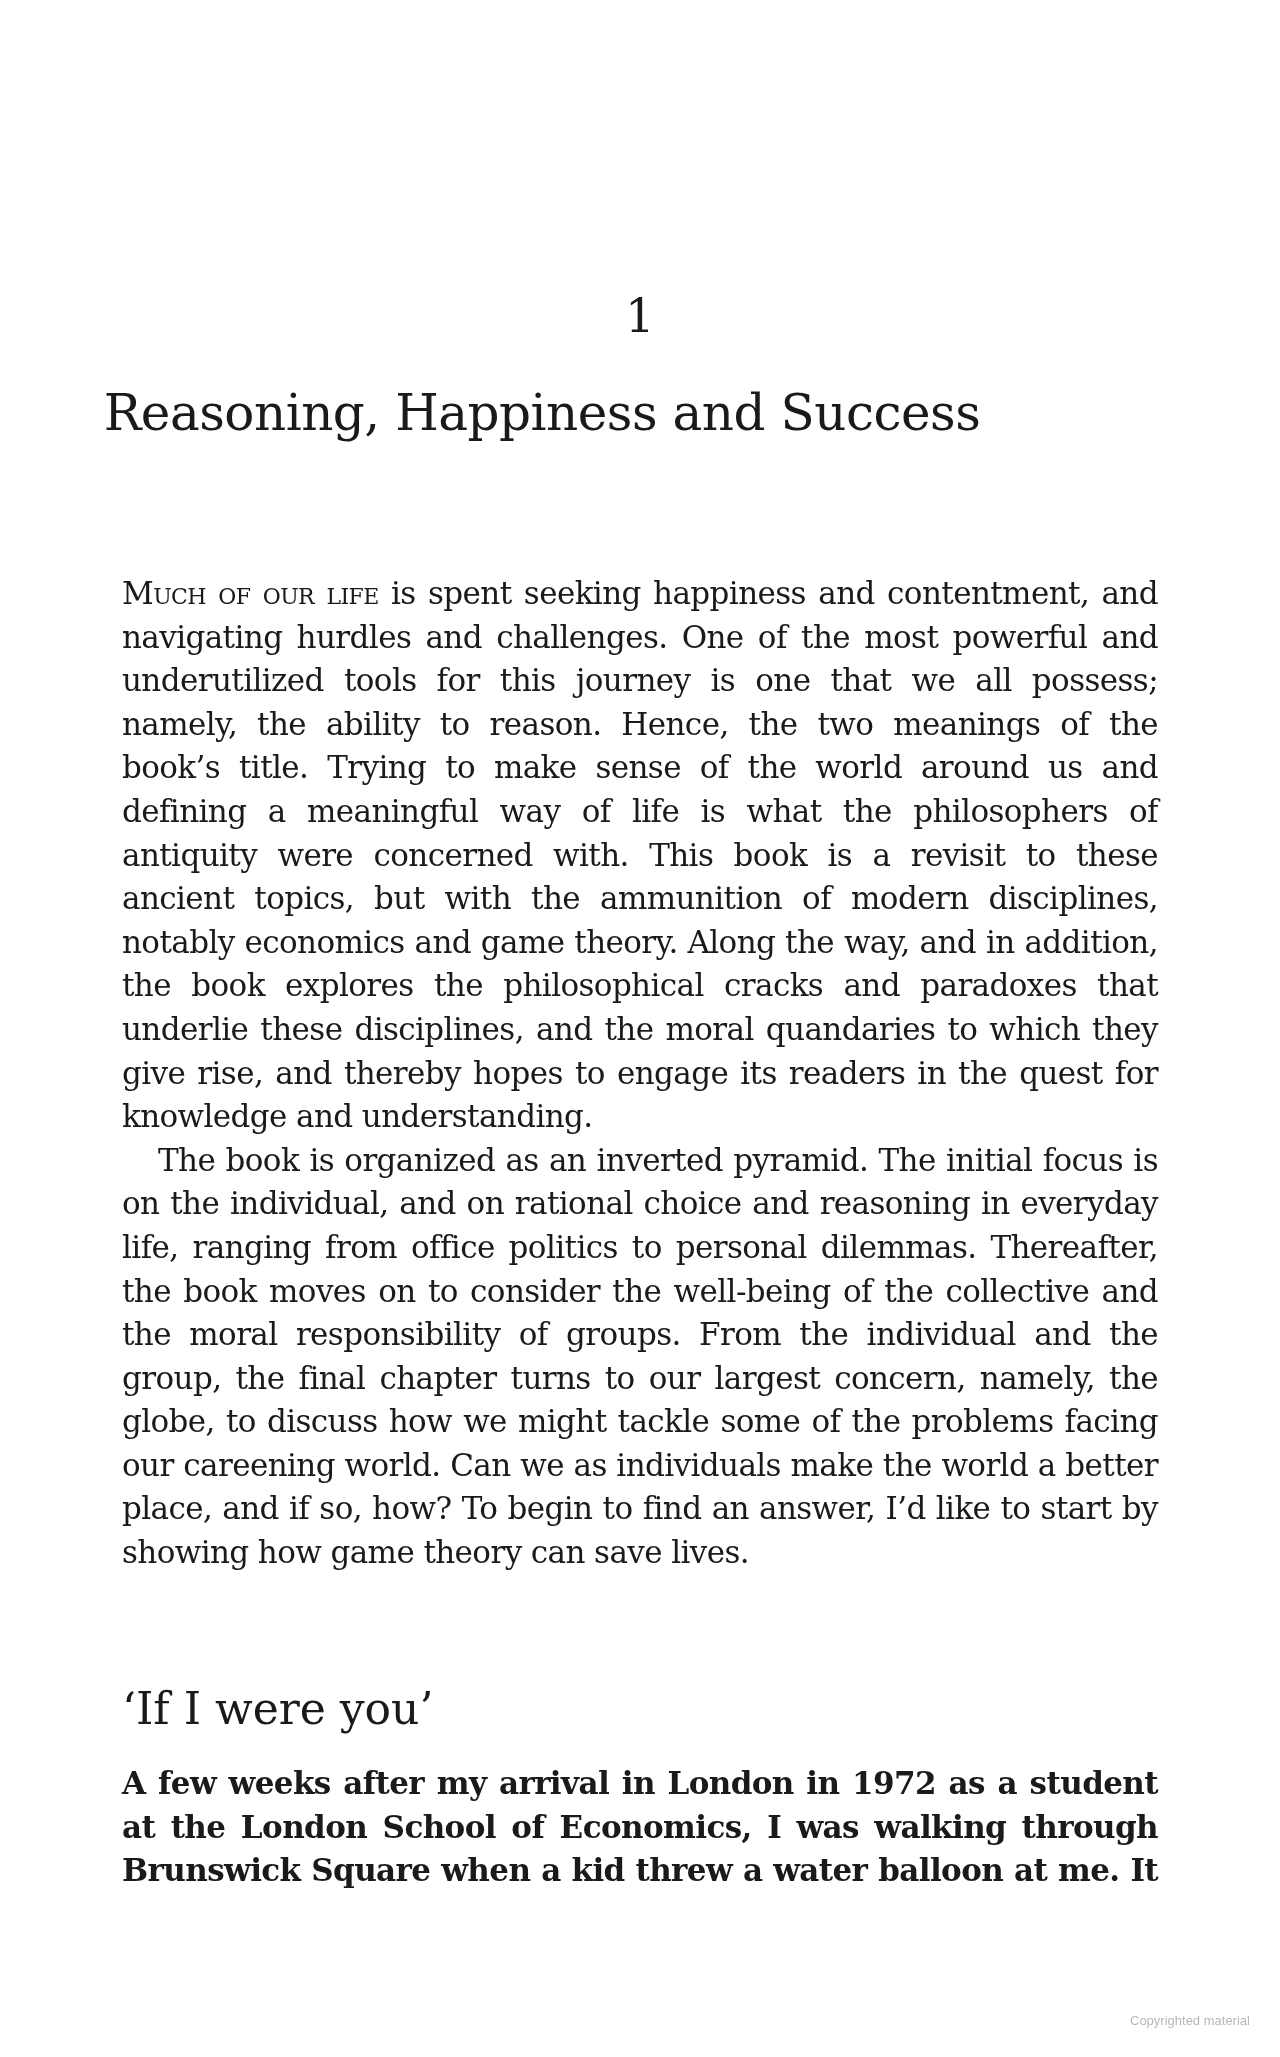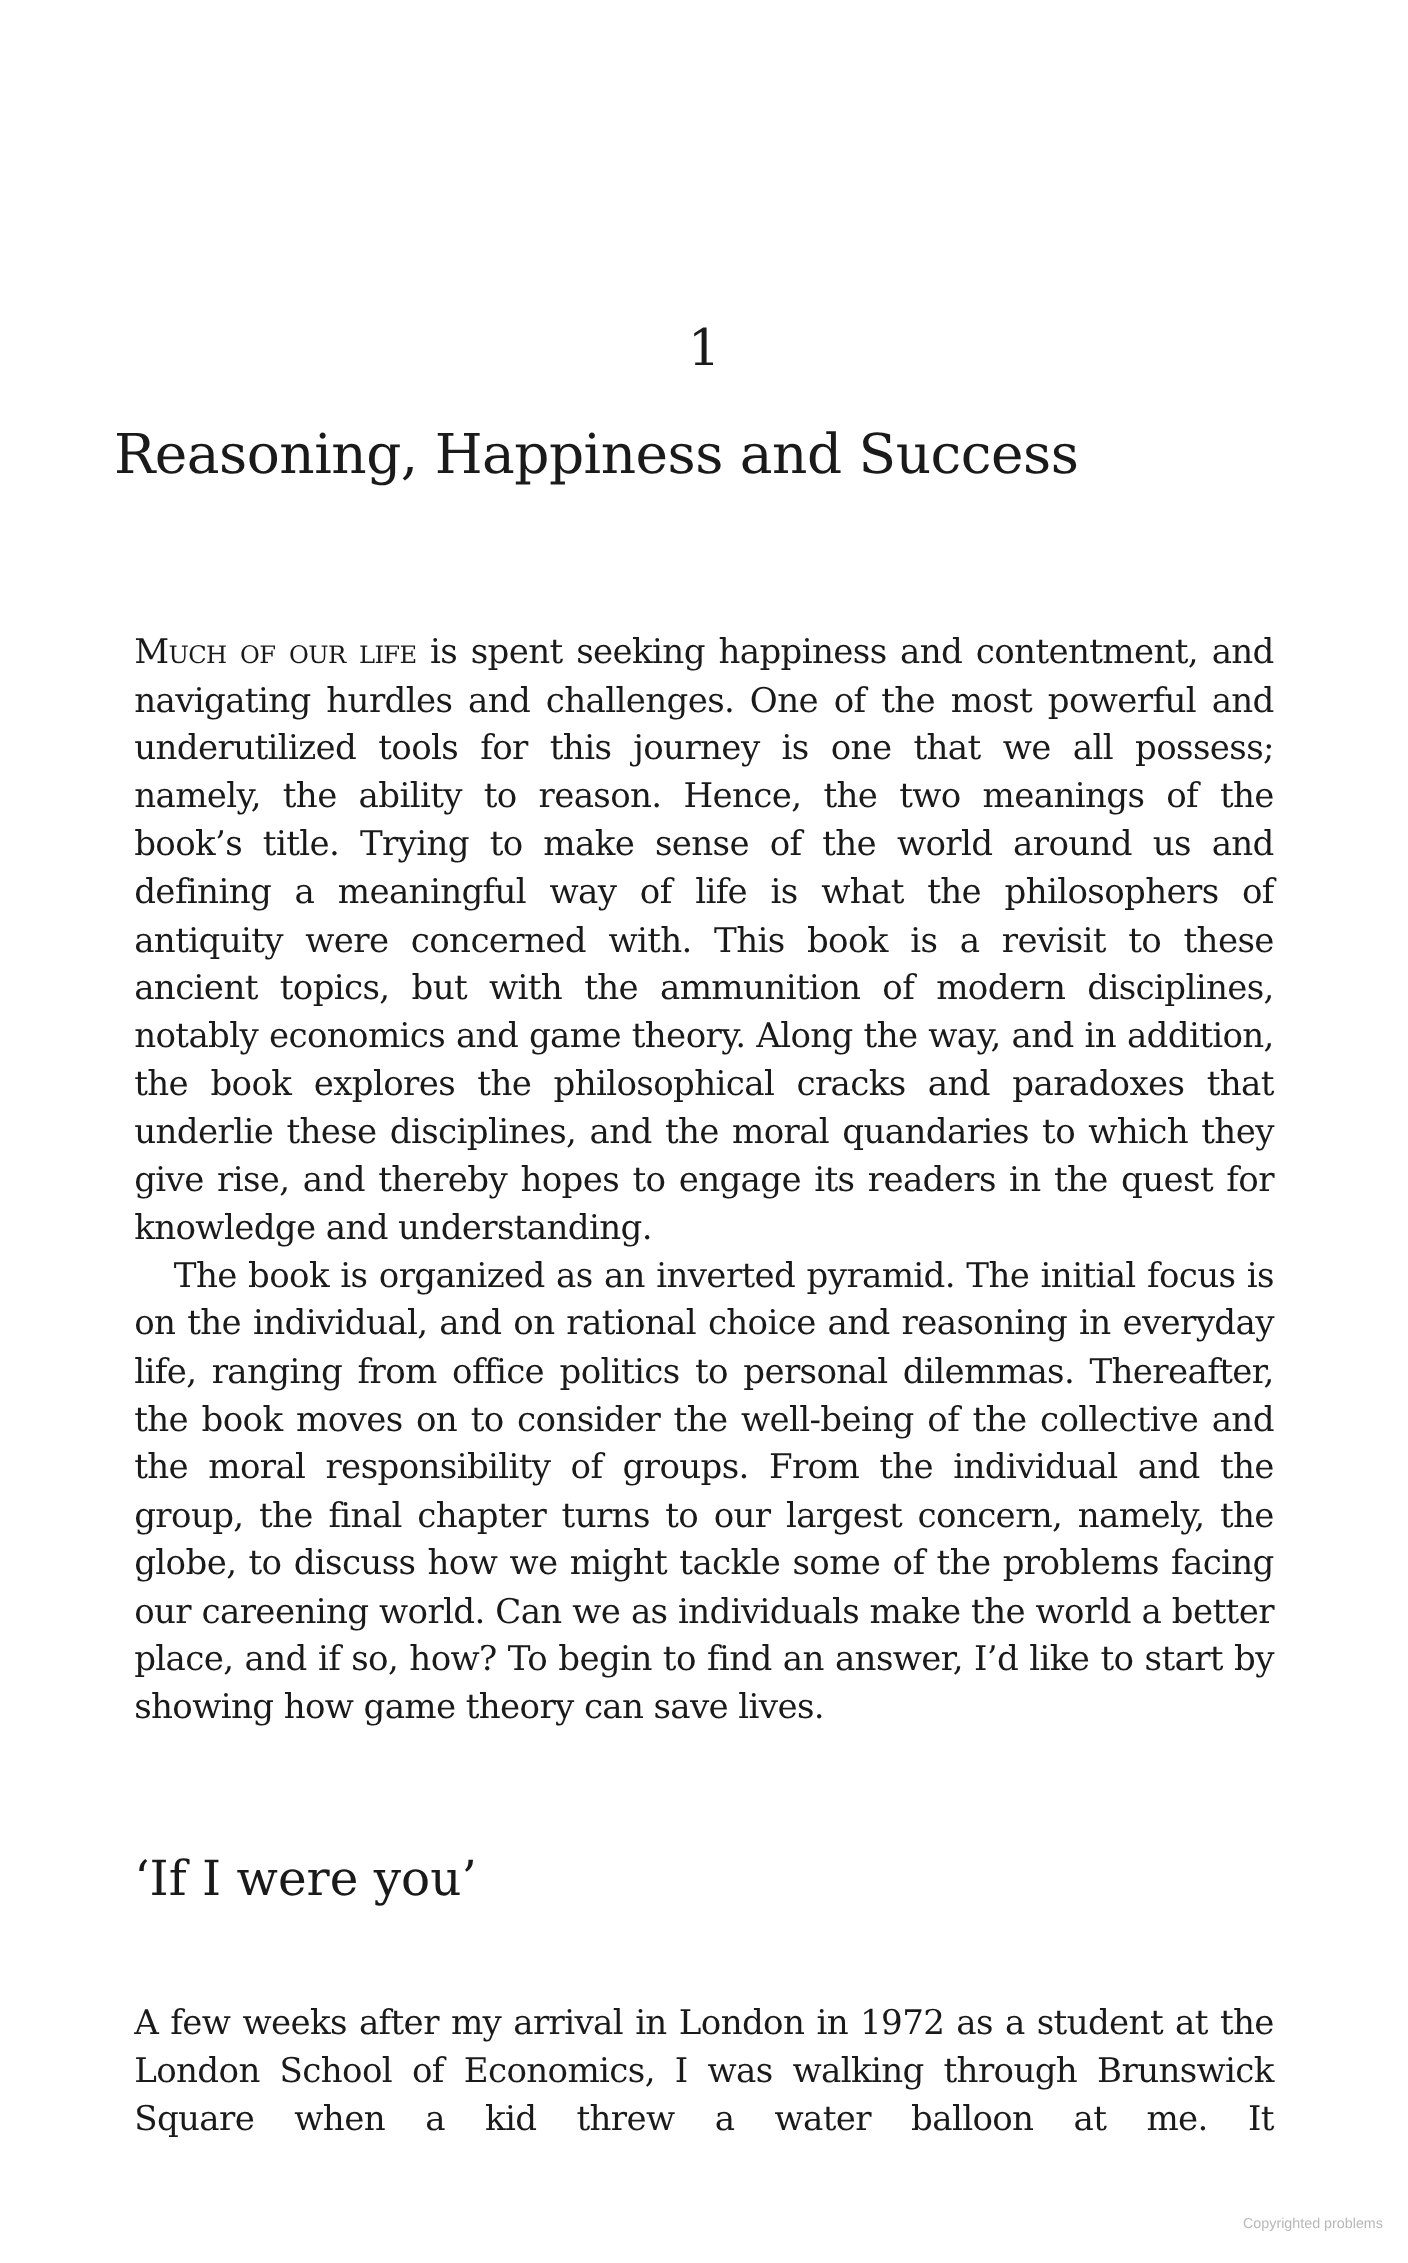--- a/index.html
+++ b/index.html
@@ -9,34 +9,34 @@
                  font-size: 46px; line-height: 56px; }
   .chapter-title { position: absolute; top: 382px; left: 0; width: 1084px; text-align: center;
                    font-size: 50px; line-height: 62px; letter-spacing: -0.5px; }
   .body { position: absolute; left: 122px; width: 1036px; font-size: 31px; line-height: 43.6px;
           text-align: justify; letter-spacing: -0.6px; }
   .body p { margin: 0; }
   .p1 { top: 572px; }
   .p2 { text-indent: 36px; }
   .sc { font-variant: small-caps; font-size: 31px; }
   .subhead { position: absolute; top: 1684px; left: 122px; font-size: 44px; line-height: 50px; }
-  .p3 { top: 1818px; }
+  .p3 { top: 1762px; font-weight: bold; }
   .copyright { position: absolute; right: 0px; top: 2013px; width: 150px;
                font-family: "Liberation Sans", sans-serif; font-size: 13px; color: #b8b8b8; }
 </style>
 </head>
 <body>
 
 <div class="chapter-num">1</div>
 <div class="chapter-title">Reasoning, Happiness and Success</div>
 
 <div class="body p1">
   <p><span class="sc">Much of our life</span><span> is spent seeking happiness and contentment, and navigating hurdles and challenges. One of the most powerful and underutilized tools for this journey is one that we all possess; namely, the ability to reason. Hence, the two meanings of the book’s title. Trying to make sense of the world around us and defining a meaningful way of life is what the philosophers of antiquity were concerned with. This book is a revisit to these ancient topics, but with the ammunition of modern disciplines, notably economics and game theory. Along the way, and in addition, the book explores the philosophical cracks and paradoxes that underlie these disciplines, and the moral quandaries to which they give rise, and thereby hopes to engage its readers in the quest for knowledge and understanding.</span></p>
   <p class="p2">The book is organized as an inverted pyramid. The initial focus is on the individual, and on rational choice and reasoning in everyday life, ranging from office politics to personal dilemmas. Thereafter, the book moves on to consider the well-being of the collective and the moral responsibility of groups. From the individual and the group, the final chapter turns to our largest concern, namely, the globe, to discuss how we might tackle some of the problems facing our careening world. Can we as individuals make the world a better place, and if so, how? To begin to find an answer, I’d like to start by showing how game theory can save lives.</p>
 </div>
 
 <div class="subhead">‘If I were you’</div>
 
 <div class="body p3">
   <p style="text-align-last: justify;">A few weeks after my arrival in London in 1972 as a student at the London School of Economics, I was walking through Brunswick Square when a kid threw a water balloon at me. It</p>
 </div>
 
-<div class="copyright">Copyrighted problems</div>
+<div class="copyright">Copyrighted material</div>
 
 </body></html>

